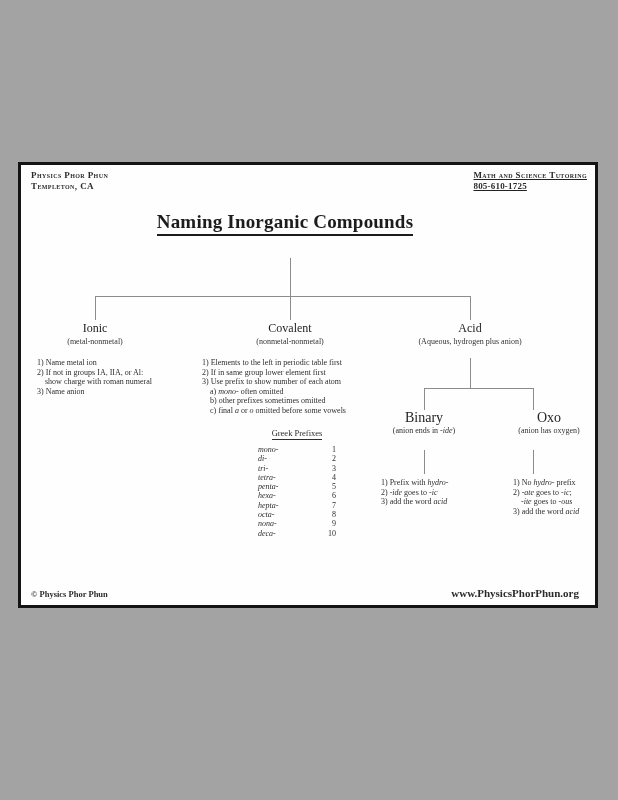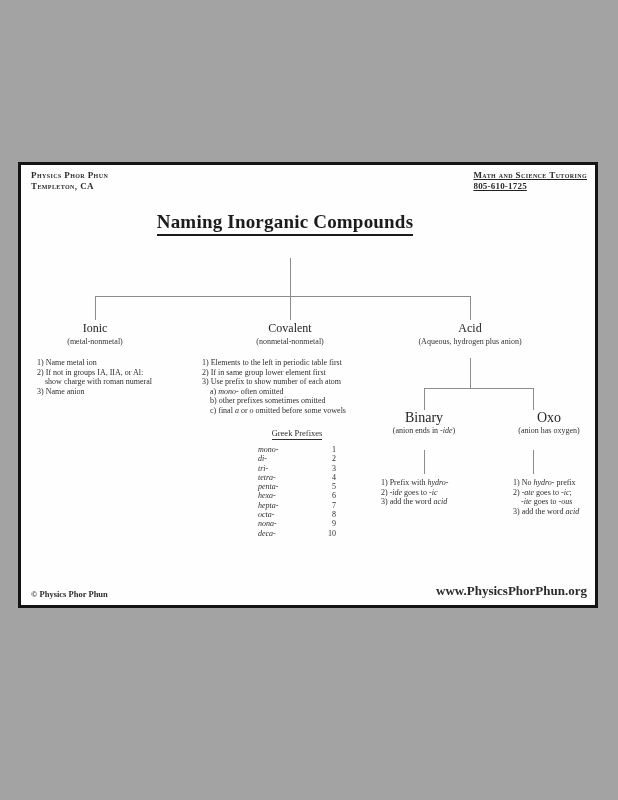--- a/index.html
+++ b/index.html
@@ -45,21 +45,21 @@
   .greek { position: absolute; left: 237px; top: 257px; width: 78px; }
   .greek-header-wrap { text-align: center; margin-bottom: 5px; }
   .greek-header {
     display: inline-block; font-size: 8.5px; color: #2d2d2d;
     border-bottom: 1px solid #2d2d2d; padding-bottom: 0.5px;
   }
   .prefix-row { display: flex; justify-content: space-between; font-size: 8px; line-height: 9.3px; color: #2d2d2d; }
   .prefix-row .num { text-align: right; }
   
   .ftr-left { position: absolute; left: 10px; bottom: 6px; font-size: 8.5px; font-weight: bold; color: #2b2b2b; }
-  .ftr-right { position: absolute; right: 8px; bottom: 6px; font-size: 13px; font-weight: bold; color: #2b2b2b; }
+  .ftr-right { position: absolute; right: 16px; bottom: 6px; font-size: 11px; font-weight: bold; color: #2b2b2b; }
 </style>
 </head>
 <body>
 
 <div class="canvas">
   <div class="sheet">
 
     <div class="hdr-left">
       <div class="hdr-line">Physics Phor Phun</div>
       <div class="hdr-line">Templeton, CA</div>

